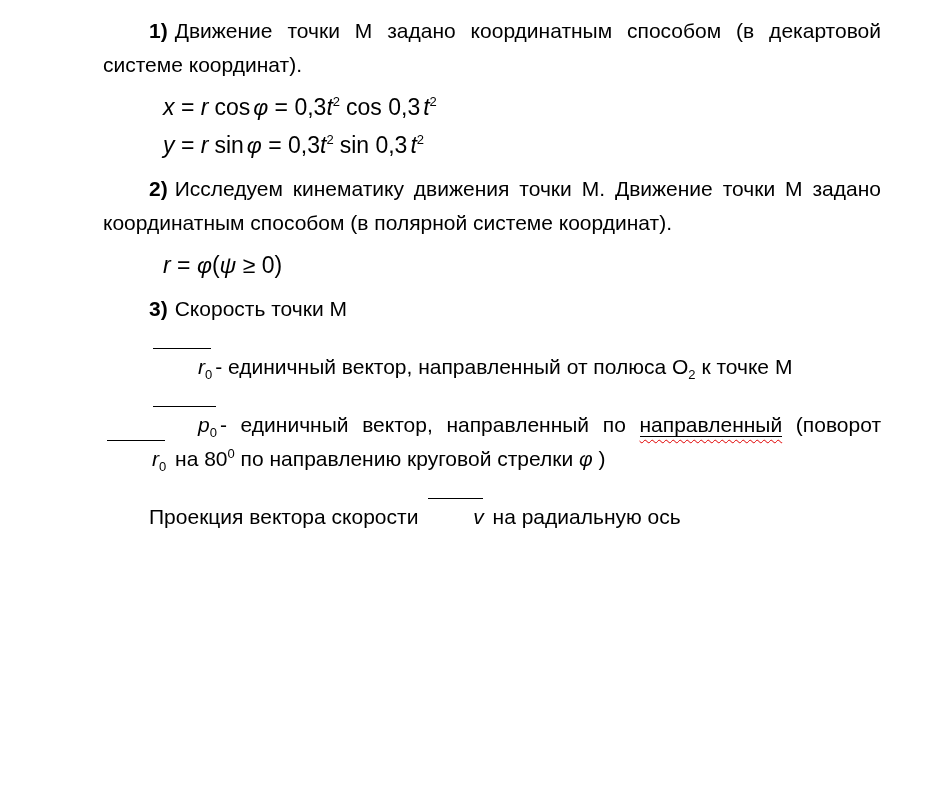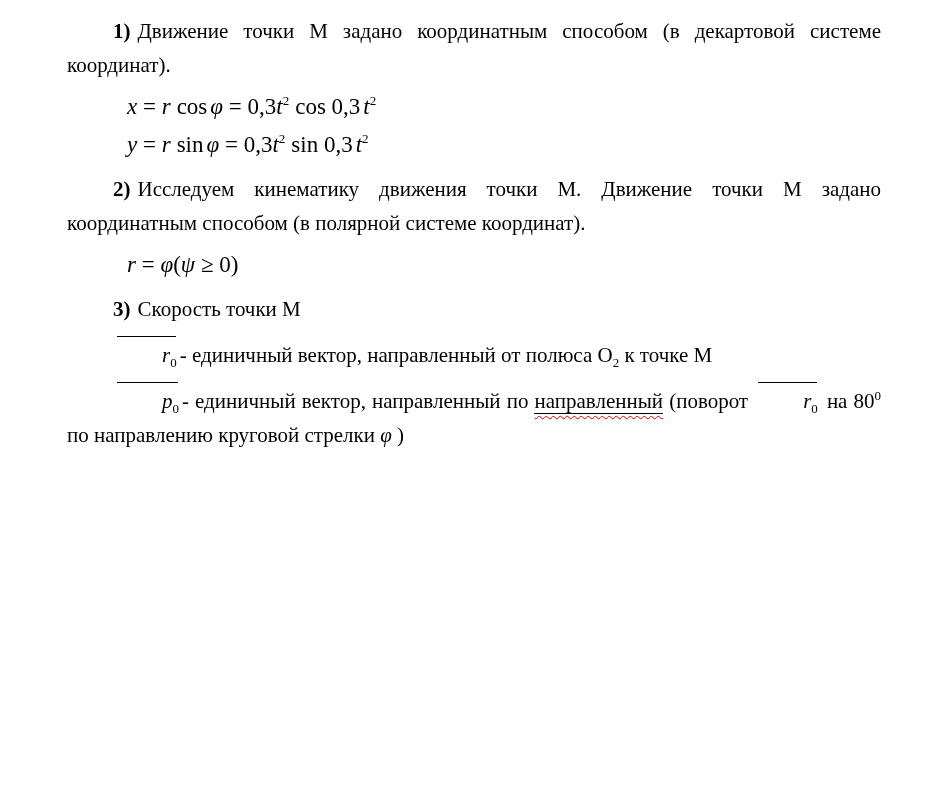--- a/index.html
+++ b/index.html
@@ -1,20 +1,20 @@
 <!DOCTYPE html>
 <html><head>
 <meta charset="utf-8">
 <style>
   html,body { margin:0; padding:0; background:#ffffff; }
   .doc {
     width:929px; height:750px; box-sizing:border-box;
-    padding:14px 48px 0 67px;
+    padding:14px 48px 0 103px;
     background:#ffffff; color:#000;
-    font-family:Liberation Serif, serif;
+    font-family:Liberation Sans, sans-serif;
     font-size:21px; overflow:hidden;
   }
   .para {
     margin:0 0 6px 0; line-height:34px;
     text-align:justify; text-indent:46px;
   }
   .mk { font-weight:bold; margin-right:7px; }
   .fblock { margin:4px 0 8px 0; }
   .fline {
     font-size:23px; line-height:38px; text-align:left;
@@ -24,21 +24,21 @@
   sup { font-size:13px; line-height:0; }
   sub { font-size:13px; line-height:0; }
   .fn { margin:0 3px 0 6px; }            
   .vec { position:relative; display:inline-block; margin:0 3px; }
   .vec::before {
     content:""; position:absolute; top:-2px; left:1px; right:1px;
     border-top:1.5px solid #000;
   }
   .vec i { font-style:italic; }
   .vline { padding-top:8px; }            
-  .v-head { margin-top:12px; }           
+  .v-head { margin-top:24px; }           
   .sq {
     text-decoration-line:underline;
     text-decoration-style:wavy;
     text-decoration-color:#e00000;
     text-decoration-thickness:1px;
     text-underline-offset:7px;
   }
   .sq .u { border-bottom:1.2px solid #000; }
 </style>
 </head>
@@ -62,14 +62,15 @@
   </div>
 
 
   <p class="para"><b class="mk">3)</b><span>Скорость точки М</span></p>
 
 
   <p class="para v-head"><span class="vec"><i>r</i><sub>0</sub></span><span>- единичный вектор, направленный от полюса O</span><sub>2</sub><span> к точке М</span></p>
 
   <p class="para v-head"><span class="vec"><i>p</i><sub>0</sub></span><span>- единичный вектор, направленный по </span><span class="sq"><span class="u">направленный</span></span><span> (поворот </span><span class="vec"><i>r</i><sub>0</sub></span><span> на 80</span><sup>0</sup><span> по направлению круговой стрелки </span><i>φ</i><span> )</span></p>
 
+  <p class="para v-head"><span>Проекция вектора скорости </span><span class="vec"><i>v</i></span><span> на радиальную ось</span></p>
 
 </div>
 
 </body></html>

